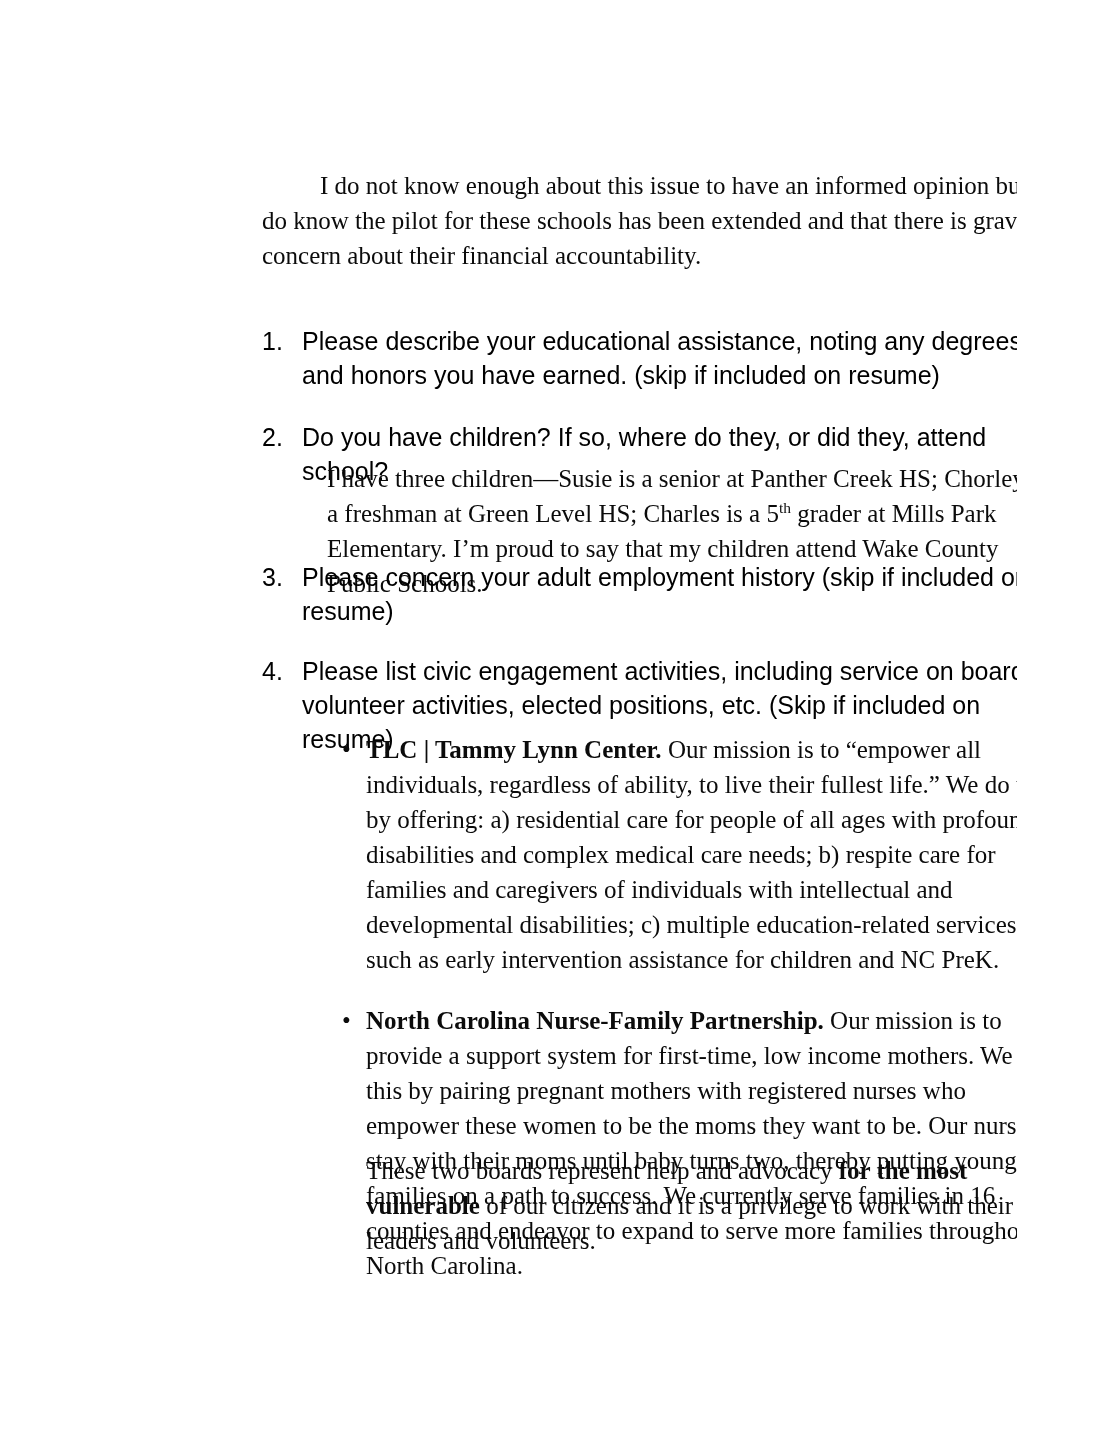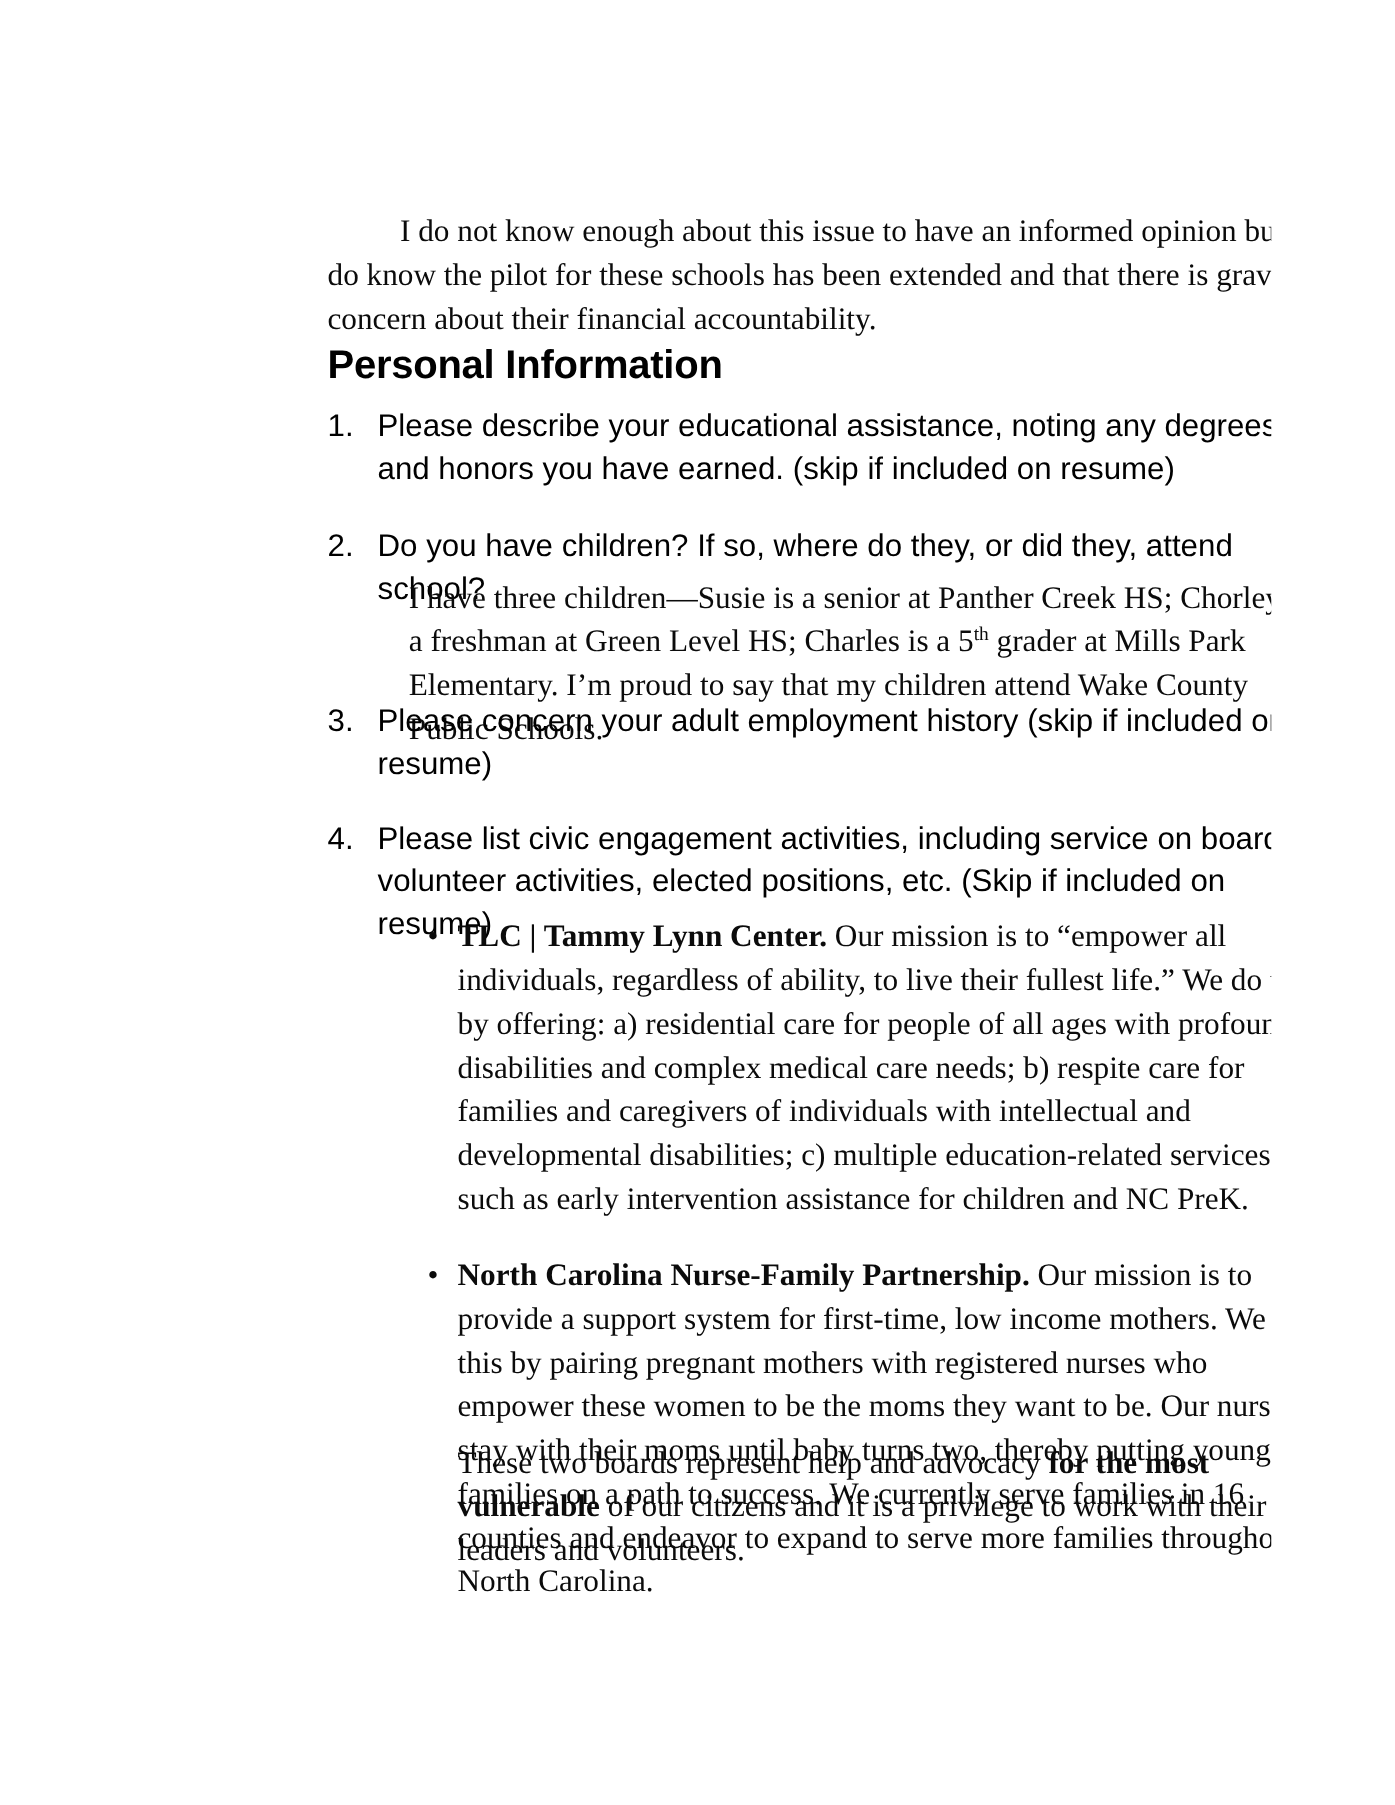--- a/index.html
+++ b/index.html
@@ -131,21 +131,20 @@
     line-height: 0;
   }
 </style>
 </head>
 <body>
 
 <div class="page">
 
   <p class="serif intro">I do not know enough about this issue to have an informed opinion but I do know the pilot for these schools has been extended and that there is grave concern about their financial accountability.</p>
 
-  <h2 class="section-heading">Personal Information</h2>
 
   <div class="qlist">
 
     <div class="qitem sans">
       <span class="qnum">1.</span>
       <span class="qtext">Please describe your educational assistance, noting any degrees and honors you have earned. (skip if included on resume)</span>
     </div>
 
     <div class="gap-q"></div>
 

